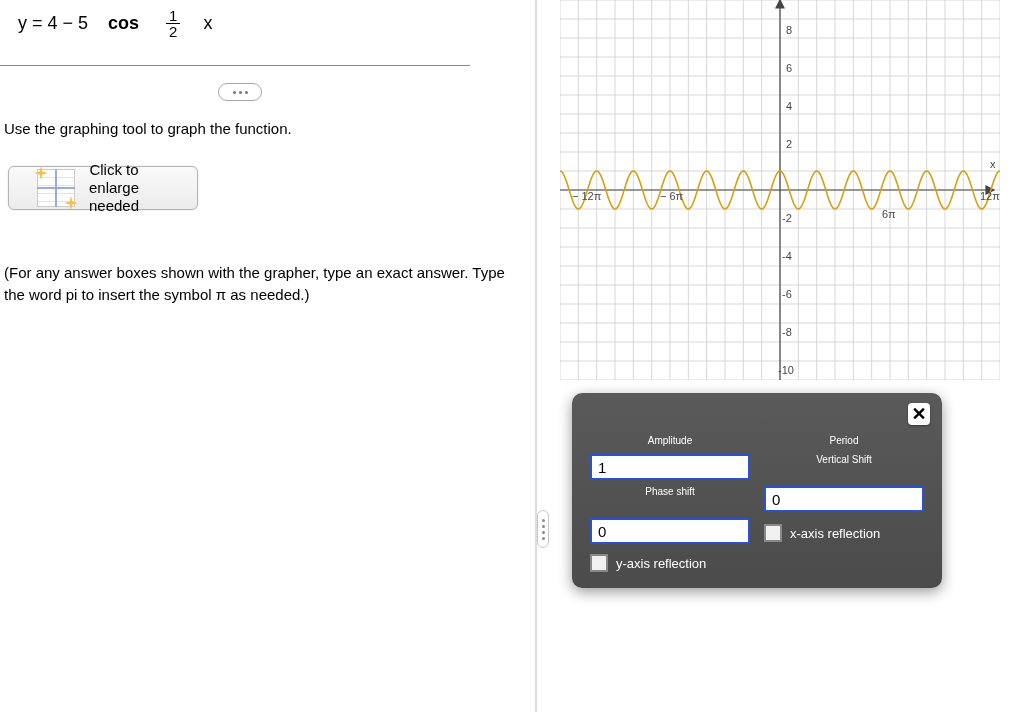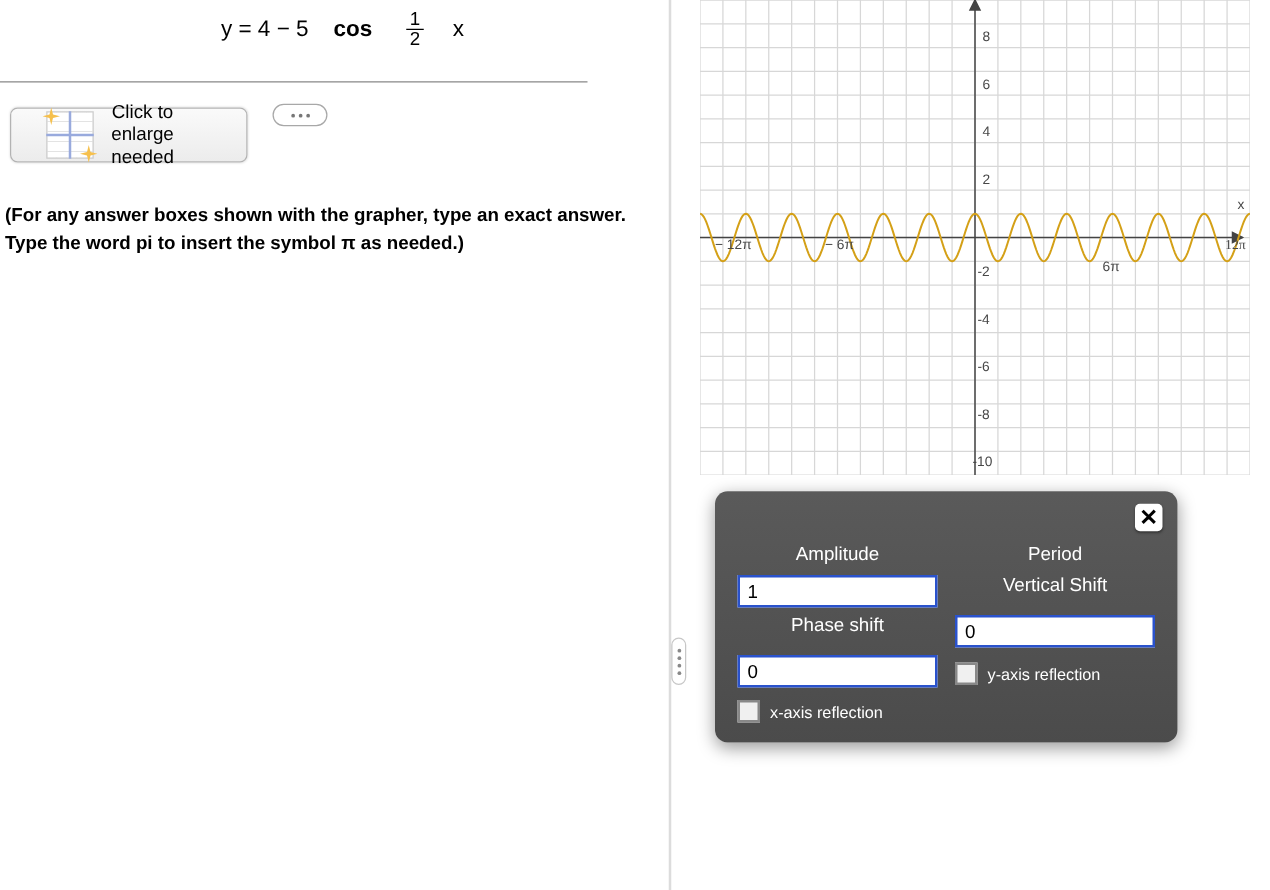--- a/index.html
+++ b/index.html
@@ -4,55 +4,55 @@
 <style>
   * { box-sizing: border-box; margin: 0; padding: 0; }
   body { font-family: Arial, Helvetica, sans-serif; font-size: 14px; color: #000; width:1016px; height:712px; position:relative; overflow:hidden; }
   .container { display:flex; width:100%; height:100%; }
   .left { width:530px; border-right:0; position:relative; padding:0; }
   .vdiv { position:absolute; left:535px; top:0; width:2px; height:712px; background:#dcdcdc; }
   .vdiv:before { content:''; position:absolute; left:-1px; top:0; width:4px; height:712px; background:transparent; }
   .right { flex:1; position:relative; padding:0; }
 
   
-  .eq { font-size:18px; padding:8px 0 6px 18px; display:flex; align-items:center; gap:20px;justify-content:center; }
+  .eq { font-size:18px; padding:8px 0 6px 18px; display:flex; align-items:center; gap:20px; }
   .frac { display:inline-flex; flex-direction:column; align-items:center; line-height:1; font-size:15px; margin:0 3px; }
   .frac .num { border-bottom:1px solid #000; padding:0 3px; }
   .frac .den { padding:0 3px; }
   .hr-line { margin-top:20px; border:0; border-top:1px solid #888; width:470px; margin-left:0; position:relative; }
   .dots-oval { position:absolute; left:218px; top:83px; width:44px; height:18px; border:1px solid #a8a8a8; border-radius:10px; background:#fff; display:flex; align-items:center; justify-content:center; gap:3px; cursor:pointer; }
   .dots-oval span { width:3px; height:3px; border-radius:50%; background:#777; }
   .ptxt { padding:6px 4px; font-size:15px; line-height:22px; }
   .block1 { margin-top:46px; }
   .enl-btn { margin:20px 0 0 8px; width:190px; height:44px; border:1px solid #b3b3b3; border-radius:6px; background:linear-gradient(#fafafa,#ececec); display:flex; align-items:center; gap:14px; padding:0 28px; cursor:pointer; box-shadow:0 0 2px rgba(0,0,0,.15); }
   .enl-btn .ico { width:38px; height:38px; position:relative; border:1px solid #ccc; background:
      repeating-linear-gradient(#fff,#fff 7px,#e3e3e3 7px,#e3e3e3 8px),
      repeating-linear-gradient(90deg,#fff,#fff 7px,#e3e3e3 7px,#e3e3e3 8px);
   }
   .enl-btn .ico:before, .enl-btn .ico:after { content:''; position:absolute; left:50%; top:50%; }
   .enl-btn .ico:before { width:2px; height:38px; background:#9ad; transform:translate(-50%,-50%); }
   .enl-btn .ico:after { width:38px; height:2px; background:#9ad; transform:translate(-50%,-50%); }
   .enl-btn .spark { position:absolute; width:14px; height:14px; }
   .enl-btn .txt { font-size:15px; text-align:center; line-height:18px; }
-  .block2 { margin-top:26px;font-weight:bold; }
+  .block2 { margin-top:46px; }
 
   
   .mid-handle { position:absolute; left:537px; top:510px; width:12px; height:38px; background:#fff; border:1px solid #c7c7c7; border-radius:7px; display:flex; flex-direction:column; align-items:center; justify-content:center; gap:3px; cursor:col-resize; z-index:5; }
   .mid-handle span { width:3px; height:3px; border-radius:50%; background:#888; }
 
   
   .graph-wrap { position:relative; margin:0 0 0 30px; width:440px; height:380px; }
   .graph { position:absolute; left:0; top:0; }
   .xlabel, .ylabel { position:absolute; font-size:11px; color:#474747; }
 
   
   .panel { position:absolute; left:572px; top:393px; width:370px; background:linear-gradient(#5a5a5a,#4b4b4b); border-radius:10px; box-shadow:0 4px 14px rgba(0,0,0,.4); padding:14px 18px 16px 18px; }
   .panel .close { position:absolute; right:12px; top:10px; width:22px; height:22px; background:#fff; border-radius:4px; display:flex; align-items:center; justify-content:center; font-weight:bold; font-size:18px; color:#000; cursor:pointer; box-shadow:0 1px 2px rgba(0,0,0,.4); }
   .pgrid { display:grid; grid-template-columns:1fr 1fr; column-gap:14px; row-gap:6px; margin-top:28px; }
-  .plabel { color:#fff; font-size:15px; text-align:center; padding-bottom:2px; }
+  .plabel { color:#fff; font-size:10px; text-align:center; padding-bottom:2px; }
   .pinput { width:100%; height:26px; background:#fff; border:2px solid #2a52cc; padding:2px 6px; font-size:15px; font-family:inherit; }
   .pcheck-row { display:flex; align-items:center; gap:8px; padding-top:4px; }
   .pcheck { width:18px; height:18px; border:2px solid #888; background:#f0f0f0; cursor:pointer; }
   .pcheck-lbl { color:#fff; font-size:13px; }
 </style>
 </head>
 <body>
 
 <div class="container">
   <div class="left">
@@ -66,20 +66,21 @@
       <span>x</span>
     </div>
 
     <hr class="hr-line">
     <div class="dots-oval">
         <span></span>
         <span></span>
         <span></span>
       </div>
 
+    <div class="ptxt block1">Use the graphing tool to graph the function.</div>
 
     <div class="enl-btn">
       <div class="ico">
         <svg class="spark" style="left:-4px;top:-4px" viewBox="0 0 10 10">
             <path d="M5 0 L6 4 L10 5 L6 6 L5 10 L4 6 L0 5 L4 4 Z" fill="#f6c04d"></path>
           </svg>
         <svg class="spark" style="right:-4px;bottom:-4px" viewBox="0 0 10 10">
             <path d="M5 0 L6 4 L10 5 L6 6 L5 10 L4 6 L0 5 L4 4 Z" fill="#f6c04d"></path>
           </svg>
       </div>
@@ -167,21 +168,21 @@
           <polygon points="220,0 216,8 224,8" fill="#444"></polygon>
         </g>
 
         <path id="cospath" fill="none" stroke="#d4a017" stroke-width="1.6" d="M0,171.00L1,171.28L2,172.10L3,173.46L4,175.29L5,177.56L6,180.19L7,183.11L8,186.23L9,189.46L10,192.70L11,195.87L12,198.87L13,201.60L14,204.00L15,205.98L16,207.50L17,208.51L18,208.97L19,208.88L20,208.23L21,207.05L22,205.37L23,203.24L24,200.72L25,197.89L26,194.83L27,191.63L28,188.37L29,185.17L30,182.11L31,179.28L32,176.76L33,174.63L34,172.95L35,171.77L36,171.12L37,171.03L38,171.49L39,172.50L40,174.02L41,176.00L42,178.40L43,181.13L44,184.13L45,187.30L46,190.54L47,193.77L48,196.89L49,199.81L50,202.44L51,204.71L52,206.54L53,207.90L54,208.72L55,209.00L56,208.72L57,207.90L58,206.54L59,204.71L60,202.44L61,199.81L62,196.89L63,193.77L64,190.54L65,187.30L66,184.13L67,181.13L68,178.40L69,176.00L70,174.02L71,172.50L72,171.49L73,171.03L74,171.12L75,171.77L76,172.95L77,174.63L78,176.76L79,179.28L80,182.11L81,185.17L82,188.37L83,191.63L84,194.83L85,197.89L86,200.72L87,203.24L88,205.37L89,207.05L90,208.23L91,208.88L92,208.97L93,208.51L94,207.50L95,205.98L96,204.00L97,201.60L98,198.87L99,195.87L100,192.70L101,189.46L102,186.23L103,183.11L104,180.19L105,177.56L106,175.29L107,173.46L108,172.10L109,171.28L110,171.00L111,171.28L112,172.10L113,173.46L114,175.29L115,177.56L116,180.19L117,183.11L118,186.23L119,189.46L120,192.70L121,195.87L122,198.87L123,201.60L124,204.00L125,205.98L126,207.50L127,208.51L128,208.97L129,208.88L130,208.23L131,207.05L132,205.37L133,203.24L134,200.72L135,197.89L136,194.83L137,191.63L138,188.37L139,185.17L140,182.11L141,179.28L142,176.76L143,174.63L144,172.95L145,171.77L146,171.12L147,171.03L148,171.49L149,172.50L150,174.02L151,176.00L152,178.40L153,181.13L154,184.13L155,187.30L156,190.54L157,193.77L158,196.89L159,199.81L160,202.44L161,204.71L162,206.54L163,207.90L164,208.72L165,209.00L166,208.72L167,207.90L168,206.54L169,204.71L170,202.44L171,199.81L172,196.89L173,193.77L174,190.54L175,187.30L176,184.13L177,181.13L178,178.40L179,176.00L180,174.02L181,172.50L182,171.49L183,171.03L184,171.12L185,171.77L186,172.95L187,174.63L188,176.76L189,179.28L190,182.11L191,185.17L192,188.37L193,191.63L194,194.83L195,197.89L196,200.72L197,203.24L198,205.37L199,207.05L200,208.23L201,208.88L202,208.97L203,208.51L204,207.50L205,205.98L206,204.00L207,201.60L208,198.87L209,195.87L210,192.70L211,189.46L212,186.23L213,183.11L214,180.19L215,177.56L216,175.29L217,173.46L218,172.10L219,171.28L220,171.00L221,171.28L222,172.10L223,173.46L224,175.29L225,177.56L226,180.19L227,183.11L228,186.23L229,189.46L230,192.70L231,195.87L232,198.87L233,201.60L234,204.00L235,205.98L236,207.50L237,208.51L238,208.97L239,208.88L240,208.23L241,207.05L242,205.37L243,203.24L244,200.72L245,197.89L246,194.83L247,191.63L248,188.37L249,185.17L250,182.11L251,179.28L252,176.76L253,174.63L254,172.95L255,171.77L256,171.12L257,171.03L258,171.49L259,172.50L260,174.02L261,176.00L262,178.40L263,181.13L264,184.13L265,187.30L266,190.54L267,193.77L268,196.89L269,199.81L270,202.44L271,204.71L272,206.54L273,207.90L274,208.72L275,209.00L276,208.72L277,207.90L278,206.54L279,204.71L280,202.44L281,199.81L282,196.89L283,193.77L284,190.54L285,187.30L286,184.13L287,181.13L288,178.40L289,176.00L290,174.02L291,172.50L292,171.49L293,171.03L294,171.12L295,171.77L296,172.95L297,174.63L298,176.76L299,179.28L300,182.11L301,185.17L302,188.37L303,191.63L304,194.83L305,197.89L306,200.72L307,203.24L308,205.37L309,207.05L310,208.23L311,208.88L312,208.97L313,208.51L314,207.50L315,205.98L316,204.00L317,201.60L318,198.87L319,195.87L320,192.70L321,189.46L322,186.23L323,183.11L324,180.19L325,177.56L326,175.29L327,173.46L328,172.10L329,171.28L330,171.00L331,171.28L332,172.10L333,173.46L334,175.29L335,177.56L336,180.19L337,183.11L338,186.23L339,189.46L340,192.70L341,195.87L342,198.87L343,201.60L344,204.00L345,205.98L346,207.50L347,208.51L348,208.97L349,208.88L350,208.23L351,207.05L352,205.37L353,203.24L354,200.72L355,197.89L356,194.83L357,191.63L358,188.37L359,185.17L360,182.11L361,179.28L362,176.76L363,174.63L364,172.95L365,171.77L366,171.12L367,171.03L368,171.49L369,172.50L370,174.02L371,176.00L372,178.40L373,181.13L374,184.13L375,187.30L376,190.54L377,193.77L378,196.89L379,199.81L380,202.44L381,204.71L382,206.54L383,207.90L384,208.72L385,209.00L386,208.72L387,207.90L388,206.54L389,204.71L390,202.44L391,199.81L392,196.89L393,193.77L394,190.54L395,187.30L396,184.13L397,181.13L398,178.40L399,176.00L400,174.02L401,172.50L402,171.49L403,171.03L404,171.12L405,171.77L406,172.95L407,174.63L408,176.76L409,179.28L410,182.11L411,185.17L412,188.37L413,191.63L414,194.83L415,197.89L416,200.72L417,203.24L418,205.37L419,207.05L420,208.23L421,208.88L422,208.97L423,208.51L424,207.50L425,205.98L426,204.00L427,201.60L428,198.87L429,195.87L430,192.70L431,189.46L432,186.23L433,183.11L434,180.19L435,177.56L436,175.29L437,173.46L438,172.10L439,171.28L440,171.00"></path>
       </svg>
 
       <div class="xlabel" style="left:430px; top:158px;">x</div>
       <div class="xlabel" style="left:12px; top:190px;">− 12π</div>
       <div class="xlabel" style="left:100px; top:190px;">− 6π</div>
       <div class="xlabel" style="left:322px; top:208px;">6π</div>
-      <div class="xlabel" style="left:420px; top:190px;font-family:Liberation Serif, serif;">12π</div>
+      <div class="xlabel" style="left:420px; top:190px;">12π</div>
 
       <div class="ylabel" style="left:226px; top:24px;">8</div>
       <div class="ylabel" style="left:226px; top:62px;">6</div>
       <div class="ylabel" style="left:226px; top:100px;">4</div>
       <div class="ylabel" style="left:226px; top:138px;">2</div>
       <div class="ylabel" style="left:222px; top:212px;">-2</div>
       <div class="ylabel" style="left:222px; top:250px;">-4</div>
       <div class="ylabel" style="left:222px; top:288px;">-6</div>
       <div class="ylabel" style="left:222px; top:326px;">-8</div>
       <div class="ylabel" style="left:218px; top:364px;">-10</div>
@@ -197,20 +198,20 @@
     <div class="plabel">Period</div>
     <input class="pinput" value="1" style="">
 
     <div class="plabel">Vertical Shift</div>
     <div class="plabel">Phase shift</div>
     <input class="pinput" value="0" style="">
     <input class="pinput" value="0" style="">
 
     <div class="pcheck-row">
       <div class="pcheck"></div>
-      <div class="pcheck-lbl">y-axis reflection</div>
+      <div class="pcheck-lbl">x-axis reflection</div>
     </div>
     <div class="pcheck-row">
       <div class="pcheck"></div>
-      <div class="pcheck-lbl">x-axis reflection</div>
+      <div class="pcheck-lbl">y-axis reflection</div>
     </div>
   </div>
 </div>
 
 </body></html>

